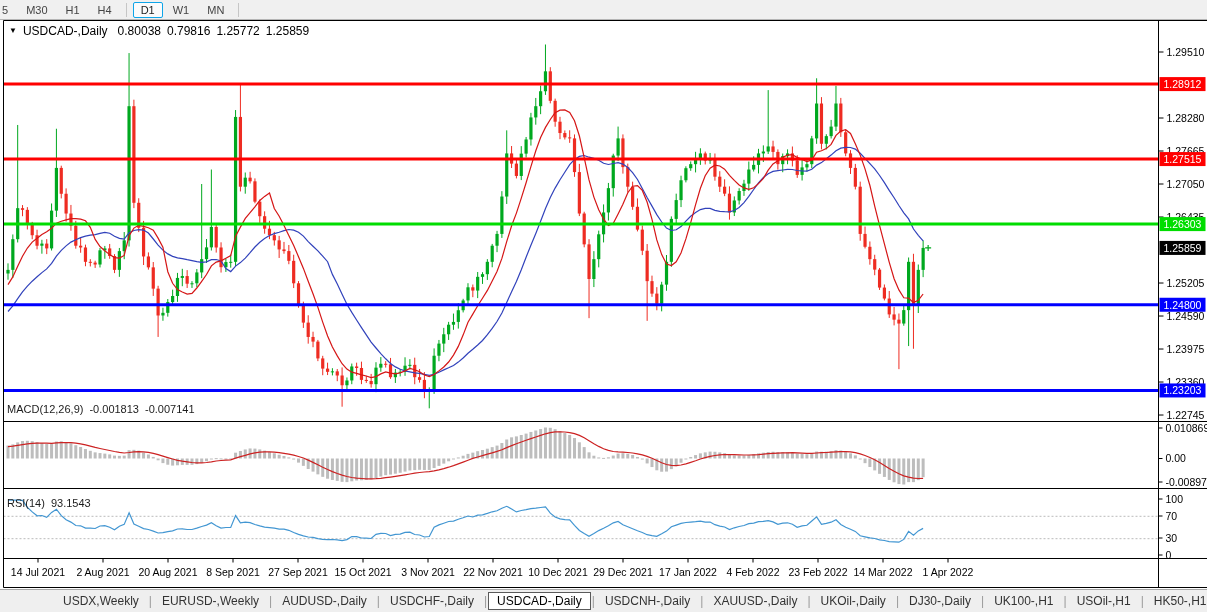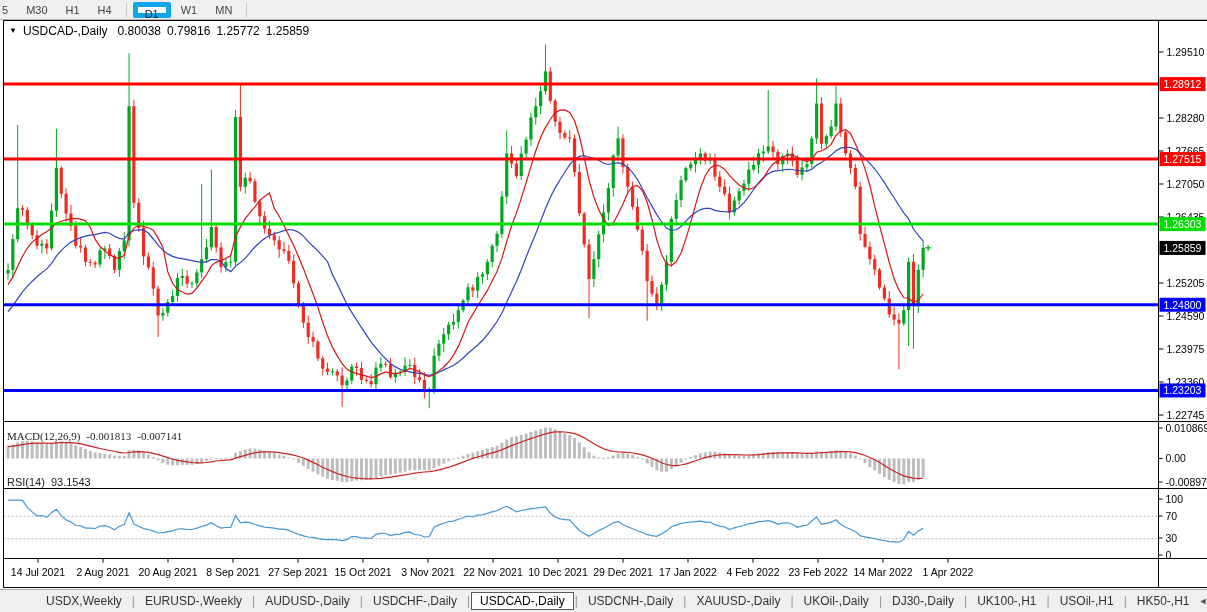--- a/index.html
+++ b/index.html
@@ -5,33 +5,33 @@
   html,body{margin:0;padding:0;background:#dcdcdc;}
   #app{position:relative;width:1207px;height:612px;background:#ffffff;overflow:hidden;
        font-family:"Liberation Sans","DejaVu Sans",sans-serif;}
   
   .toolbar{position:absolute;top:0;left:0;width:1207px;height:19px;background:#f0f0f0;
            border-bottom:1px solid #b5b5b5;display:flex;align-items:center;gap:2px;}
   .tfbtn{appearance:none;background:transparent;border:1px solid transparent;border-radius:2px;
          font-family:inherit;font-size:11px;color:#444;height:16px;line-height:14px;
          padding:0 7px;margin:0;cursor:default;}
   .tfbtn.first{margin-left:-6px;}
-  .tfbtn.active{background:#fbfbfb;border:5px solid #0ea5e9;color:#222;}
+  .tfbtn.active{background:#fbfbfb;border:1px solid #0ea5e9;color:#222;}
   .tsep{width:1px;height:14px;background:#c6c6c6;margin:0 4px;}
   
   .quote{position:absolute;top:24px;left:9px;font-size:12px;color:#000;z-index:3;
          display:flex;gap:6px;align-items:center;background:rgba(255,255,255,.0);}
   .quote .tri{font-size:8px;line-height:10px;color:#000;}
   .quote .sym{margin-right:4px;}
   
   .indlabel{position:absolute;font-size:11px;color:#1c1c1c;z-index:3;display:flex;gap:6px;}
   
   .tabbar{position:absolute;left:0;top:589px;width:1207px;height:23px;background:#efefef;
           border-top:1px solid #a8a8a8;display:flex;align-items:center;font-size:12px;color:#333;
-          padding-left:37px;box-sizing:border-box;}
+          padding-left:54px;box-sizing:border-box;}
   .tab{padding:2px 9px;white-space:nowrap;cursor:default;}
   .tab.active{background:#ffffff;border:1px solid #5a5a5a;padding:1px 8px;color:#000;}
   .tabsep{color:#9a9a9a;padding:0 1px;}
   .tabarrows{margin-left:auto;margin-right:6px;display:flex;gap:8px;color:#555;font-size:9px;}
   svg{position:absolute;left:0;top:0;}
   text{font-family:"Liberation Sans","DejaVu Sans",sans-serif;}
 </style>
 </head>
 <body>
 
@@ -737,27 +737,27 @@
 
   <div class="quote">
     <span class="tri">▼</span>
     <span class="sym">USDCAD-,Daily</span>
     <span>0.80038</span>
     <span>0.79816</span>
     <span>1.25772</span>
     <span>1.25859</span>
   </div>
 
-  <div class="indlabel" style="top:430px;left:7px;font-family:Liberation Serif, serif;">
+  <div class="indlabel" style="top:403px;left:7px;">
     <span>MACD(12,26,9)</span>
     <span>-0.001813</span>
     <span>-0.007141</span>
   </div>
 
-  <div class="indlabel" style="top:476px;left:7px;">
+  <div class="indlabel" style="top:497px;left:7px;">
     <span>RSI(14)</span>
     <span>93.1543</span>
   </div>
 
   <div class="tabbar" id="tabbar">
       <span class="tab">USDX,Weekly</span>
       <span class="tabsep">|</span>
       <span class="tab">EURUSD-,Weekly</span>
       <span class="tabsep">|</span>
       <span class="tab">AUDUSD-,Daily</span>

